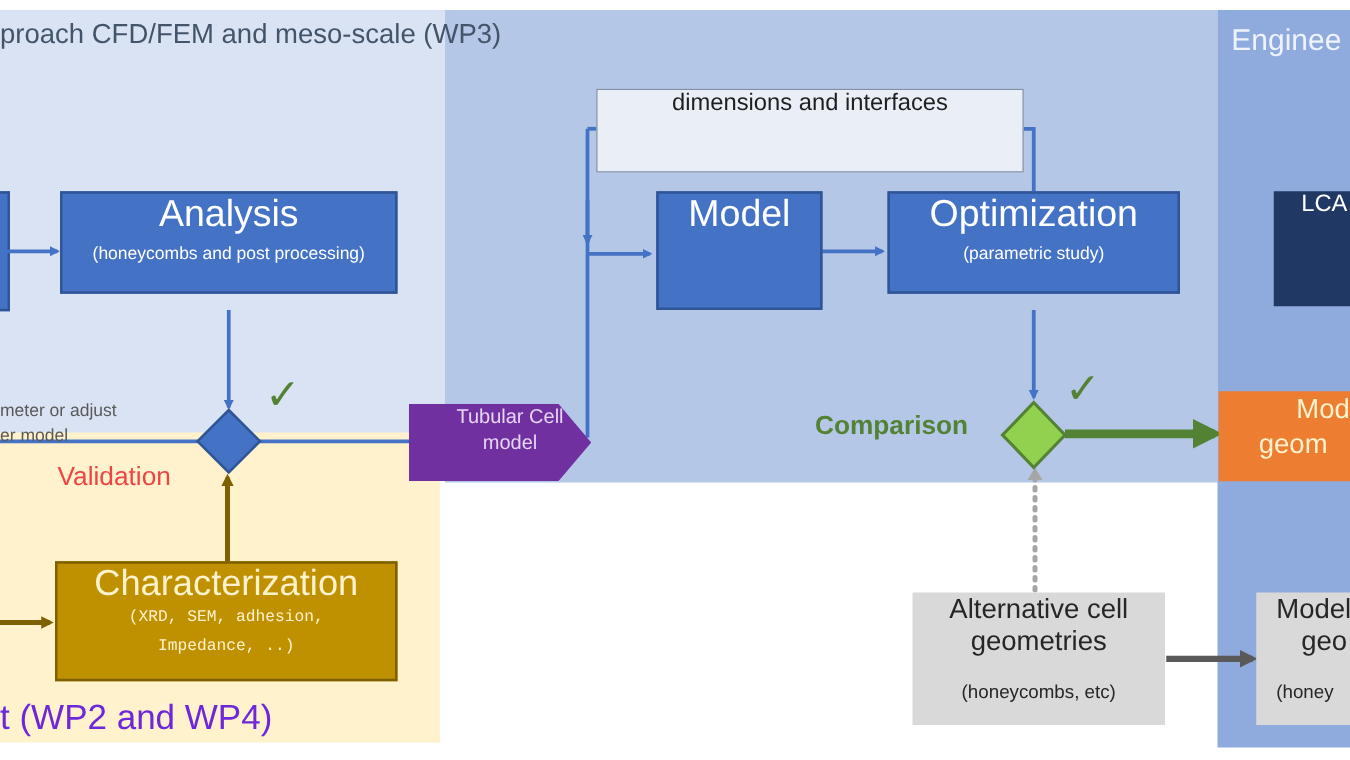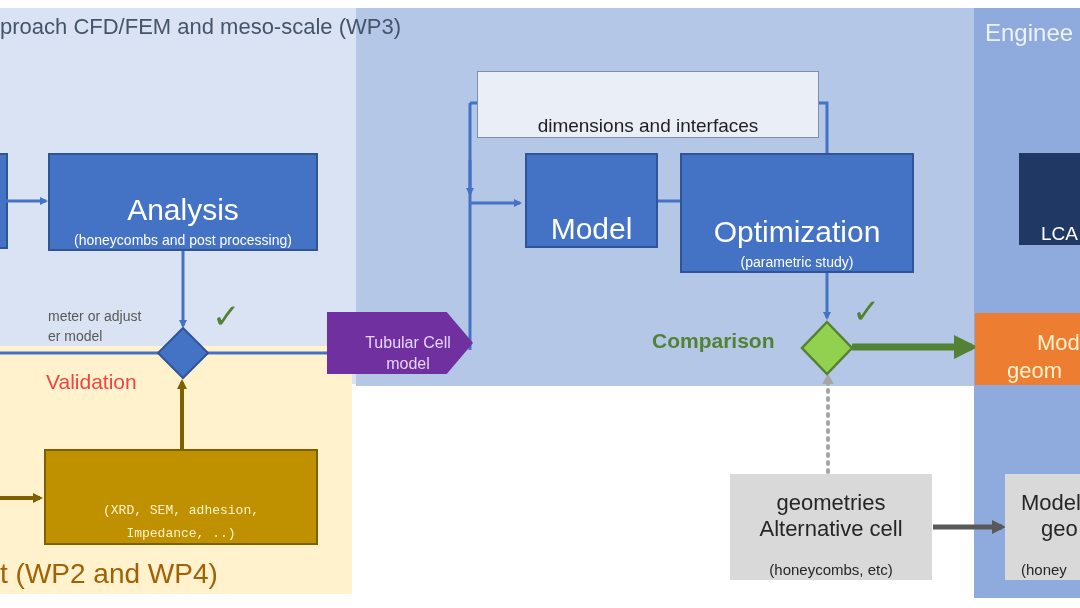--- a/index.html
+++ b/index.html
@@ -11,25 +11,25 @@
   .abs { position: absolute; }
   
   #panel-wp3-left { left: 0; top: 8px; width: 356px; height: 376px; background: #dae3f3; }
   #panel-wp3-right { left: 356px; top: 8px; width: 618px; height: 378px; background: #b4c7e7; }
   #panel-wp24 { left: 0; top: 346px; width: 352px; height: 248px; background: #fff2cc; }
   #panel-eng { left: 974px; top: 8px; width: 106px; height: 590px; background: #8faadc; }
 
   .title {
     font-size: 22px; color: #44546a; white-space: nowrap;
   }
-  .title-wp24 { font-size: 28px; color: #a16207; white-space: nowrap; }
+  .title-wp24 { font-size: 28px; color: #6d28d9; white-space: nowrap; }
   .title-eng { font-size: 24px; color: #eef3fb; white-space: nowrap; }
 
   .box {
-    display: flex; flex-direction: column; align-items: center; justify-content: flex-end;
+    display: flex; flex-direction: column; align-items: center; justify-content: flex-start;
     text-align: center; box-sizing: border-box;
   }
   .blue-box { background: #4472c4; border: 2px solid #2f5597; color: #ffffff; }
   .blue-box .main { font-size: 30px; line-height: 34px; }
   .blue-box .sub { font-size: 14px; line-height: 18px; margin-top: 4px; }
 
   .gold-box { background: #bf9000; border: 2px solid #7f6000; color: #fff2cc; }
   .gold-box .main { font-size: 29px; line-height: 32px; }
   .gold-box .sub { font-size: 13px; line-height: 18px; margin-top: 2px; font-family: Liberation Mono, monospace; }
 
@@ -115,72 +115,73 @@
   <line x1="828" y1="472" x2="828" y2="380" stroke="#a6a6a6" stroke-width="4" stroke-dasharray="2,6" stroke-linecap="round"></line>
   <path d="M822,384 L828,374 L834,384 z" fill="#a6a6a6"></path>
 
   <line x1="933" y1="527" x2="1002" y2="527" stroke="#595959" stroke-width="5" marker-end="url(#ah-gray)"></line>
 
   <polygon points="183,328 208,353 183,378 158,353" fill="#4472c4" stroke="#2f5597" stroke-width="2"></polygon>
 
   <polygon points="827,322 852,348 827,374 802,348" fill="#92d050" stroke="#548235" stroke-width="2.5"></polygon>
 </svg>
 
-<div class="abs box blue-box" style="left:48px; top:153px; width:270px; height:98px;">
+<div class="abs box blue-box" style="left:48px; top:153px; width:270px; height:82px;">
   <div class="main">Analysis</div>
   <div class="sub">(honeycombs and post processing)</div>
 </div>
 
-<div class="abs label-gray" style="left:0; top:306px;padding-left:48px;">
+<div class="abs label-gray" style="left:0; top:318px;">
   <div>meter or adjust</div>
   <div>er model</div>
 </div>
 
 <div class="abs" style="left:212px; top:296px; font-size:34px; color:#548235;">✓</div>
 <div class="abs" style="left:852px; top:291px; font-size:34px; color:#548235;">✓</div>
 
 <div class="abs label-validation" style="left:46px; top:370px;">Validation</div>
 
 <div class="abs box gold-box" style="left:44px; top:449px; width:274px; height:96px;">
+  <div class="main">Characterization</div>
   <div class="sub">(XRD, SEM, adhesion,</div>
   <div class="sub" style="margin-top:5px">Impedance, ..)</div>
 </div>
 
-<div class="abs box tubular" style="left:327px; top:312px; width:146px; height:62px;padding-left:16px;">
+<div class="abs box tubular" style="left:327px; top:323px; width:146px; height:62px;padding-left:16px;">
   <div>Tubular Cell</div>
   <div>model</div>
 </div>
 
 <div class="abs box note-box" style="left:477px; top:71px; width:342px; height:67px;">
   <div class="main">dimensions and interfaces</div>
 </div>
 
 <div class="abs box blue-box" style="left:525px; top:153px; width:133px; height:95px;">
   <div class="main">Model</div>
 </div>
 
-<div class="abs box blue-box" style="left:680px; top:153px; width:234px; height:120px;">
+<div class="abs box blue-box" style="left:710px; top:153px; width:234px; height:82px;">
   <div class="main">Optimization</div>
   <div class="sub">(parametric study)</div>
 </div>
 
 <div class="abs label-comparison" style="left:652px; top:329px;">Comparison</div>
 
 <div class="abs box navy-box" style="left:1019px; top:153px; width:70px; height:92px; align-items:flex-start; padding-left:22px;">
   <div>LCA</div>
 </div>
 
 <div class="abs box orange-box" style="left:975px; top:313px; width:110px; height:72px; align-items:flex-start; padding-left:62px;">
   <div>Mod</div>
   <div style="margin-left:-30px">geom</div>
 </div>
 
 <div class="abs box gray-box" style="left:730px; top:474px; width:202px; height:106px;">
+  <div class="main">Alternative cell</div>
   <div class="main">geometries</div>
-  <div class="main">Alternative cell</div>
   <div class="sub">(honeycombs, etc)</div>
 </div>
 
 <div class="abs box gray-box" style="left:1005px; top:474px; width:100px; height:106px; align-items:flex-start; padding-left:16px; overflow:hidden;">
   <div class="main">Model</div>
   <div class="main" style="padding-left:20px">geo</div>
   <div class="sub">(honey</div>
 </div>
 
 </body></html>

